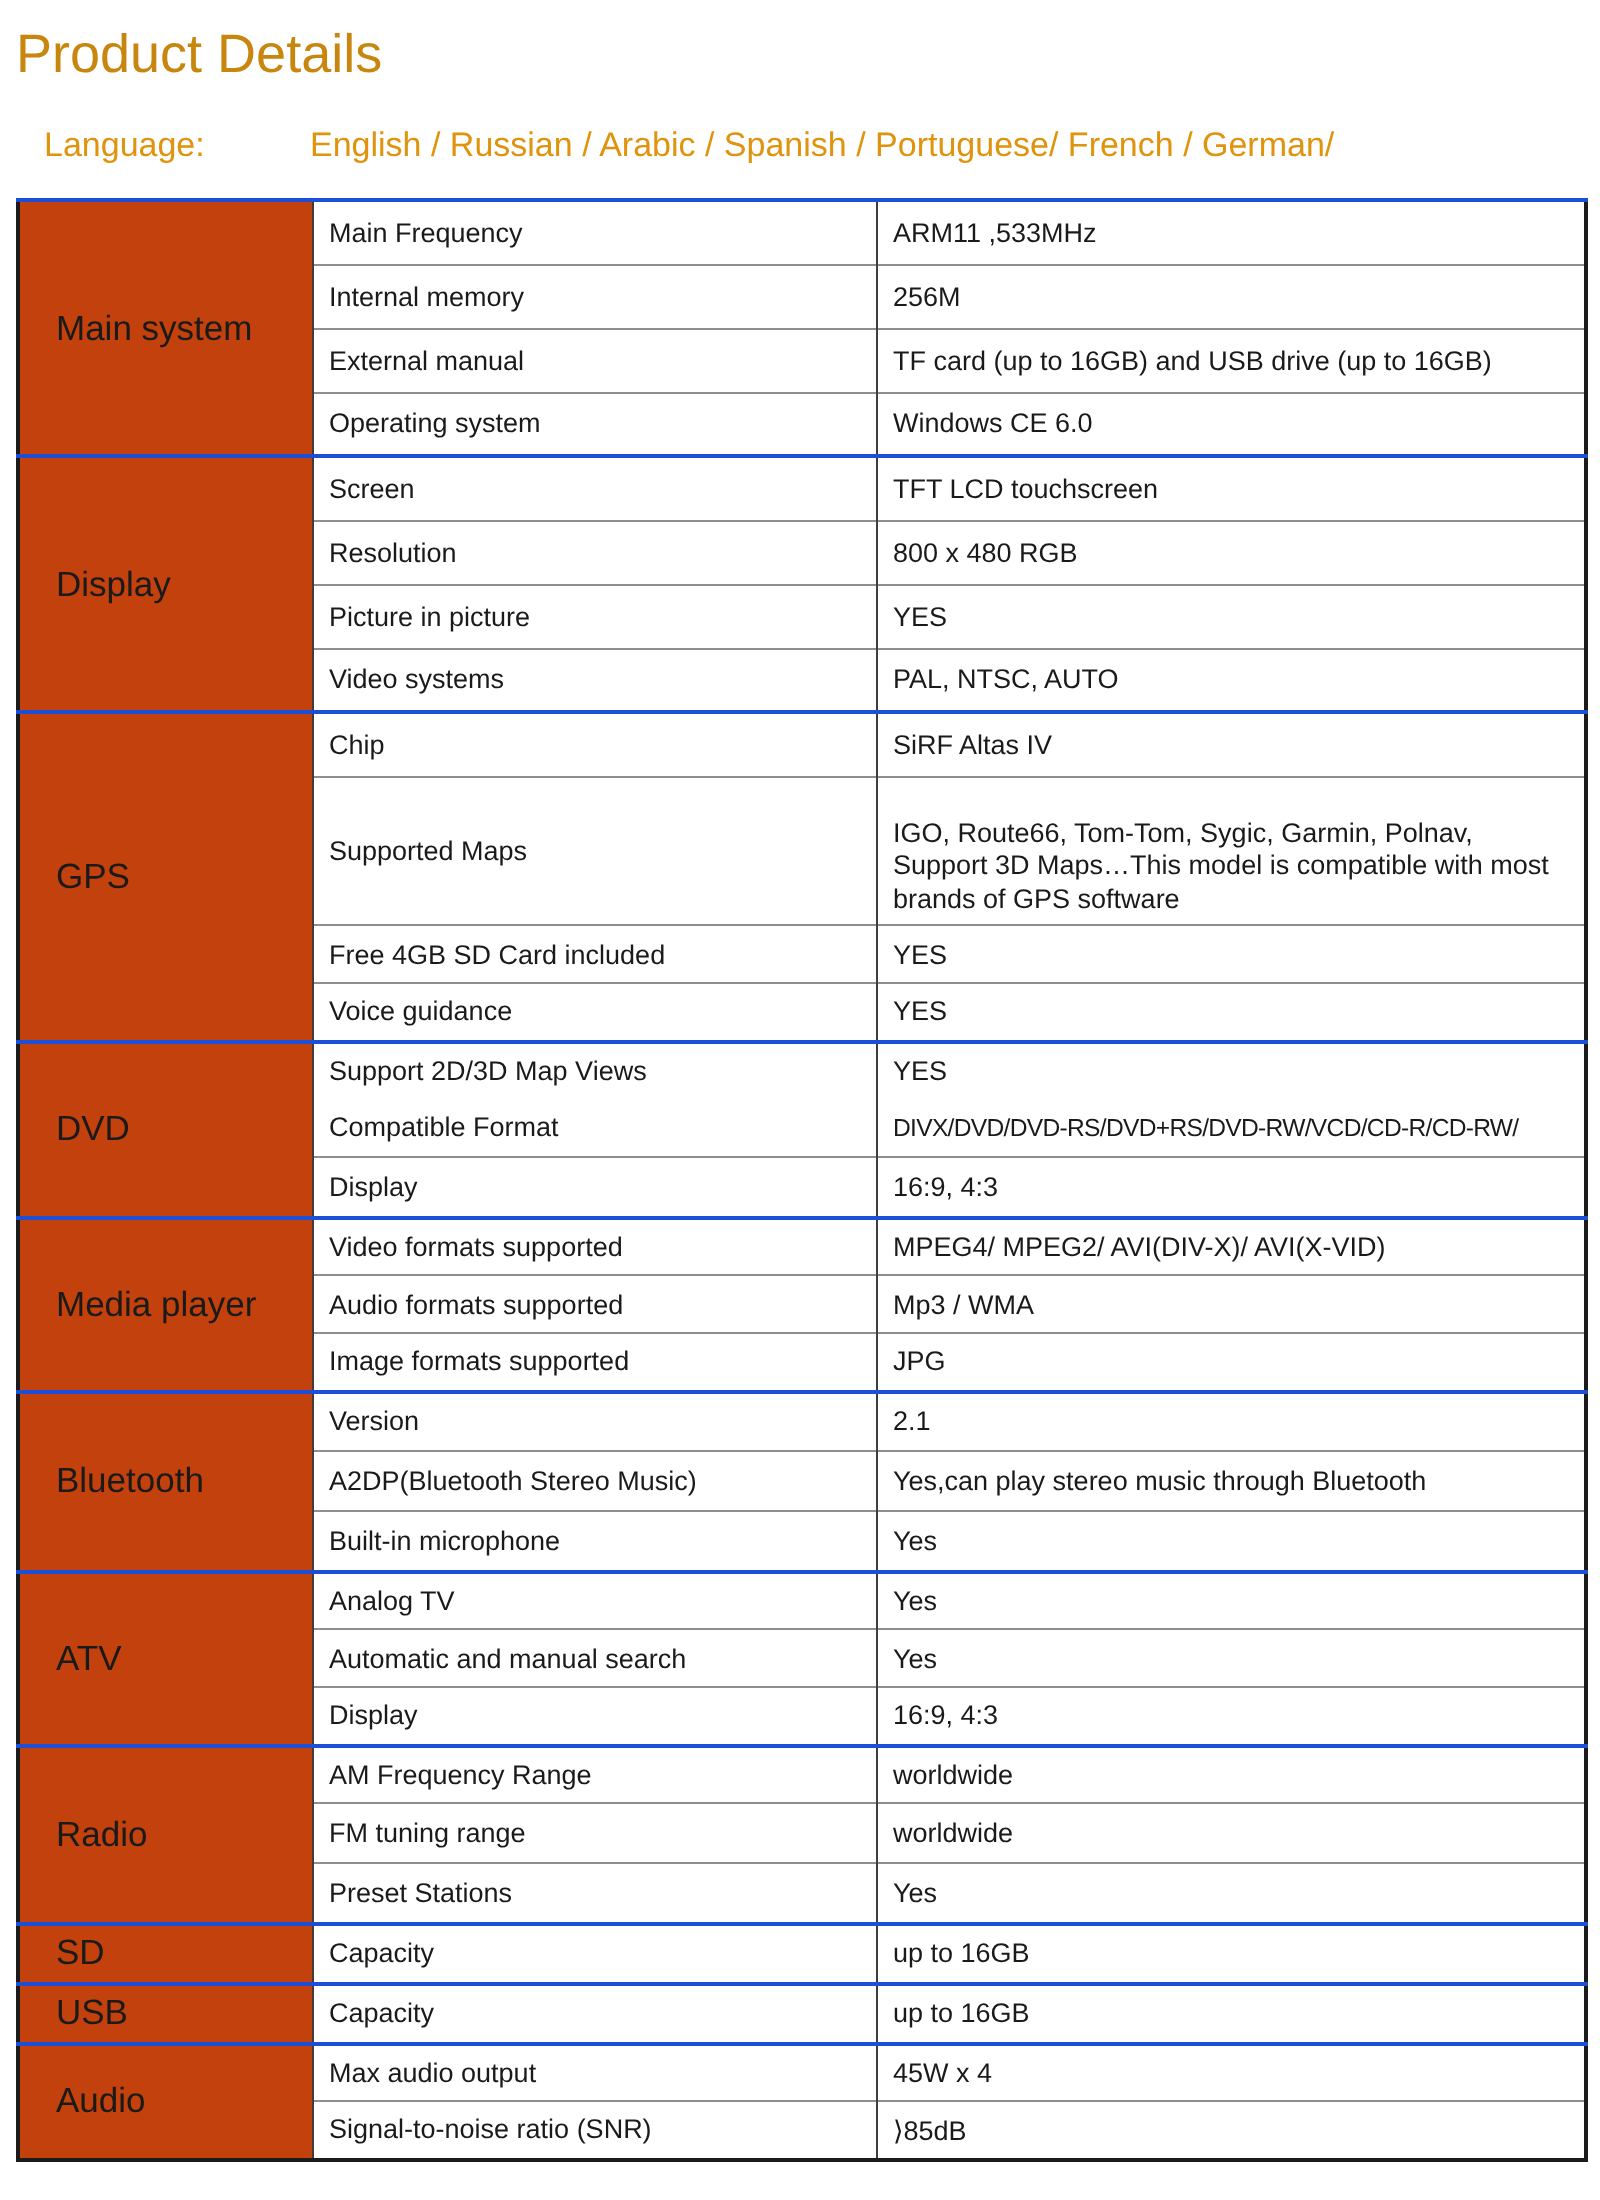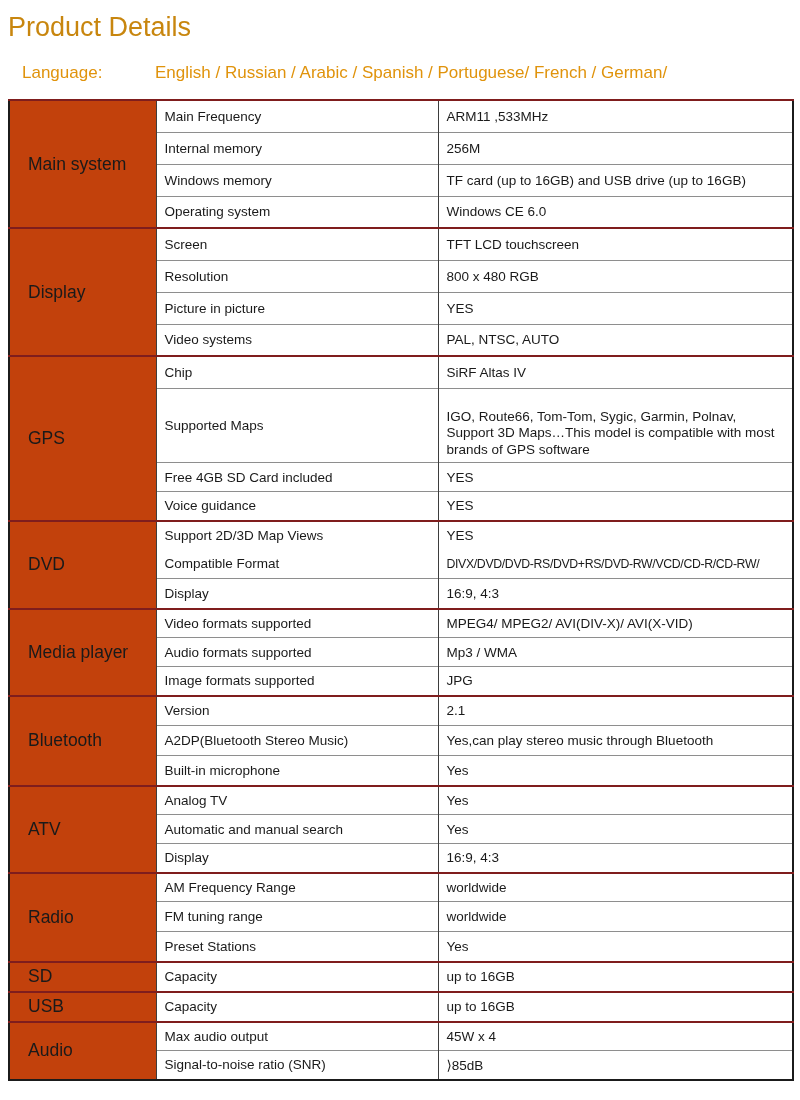--- a/index.html
+++ b/index.html
@@ -43,21 +43,21 @@
     padding-left: 18px;
     color: #1a1a1a;
     background: #c2410c;
   }
   td.spec-l, td.val {
     font-size: 13.5px;
     padding: 2px 6px 2px 8px;
     border-left: 1px solid #3d3d3d;
     color: #1a1a1a;
   }
-  tr.sec > td { border-top: 2px solid #7f1d1d; }
+  tr.sec > td { border-top: 2px solid #1d4ed8; }
   td.rd { border-top: 1px solid #8e8e8e; }
 
   tr.h32 { height: 32px; }
   tr.h30 { height: 30px; }
   tr.h29 { height: 29px; }
   tr.h66 { height: 66px; }
 
   td.maps { line-height: 16.5px; padding-top: 20px; padding-bottom: 4px; }
   td.val-cond { font-size: 12.3px; letter-spacing: -0.35px; }
 </style>
@@ -86,21 +86,21 @@
       <tr class="sec h32">
         <td class="cat" rowspan="4">Main system</td>
         <td class="spec-l">Main Frequency</td>
         <td class="val">ARM11 ,533MHz</td>
       </tr>
       <tr class="h32">
         <td class="spec-l rd">Internal memory</td>
         <td class="val rd">256M</td>
       </tr>
       <tr class="h32">
-        <td class="spec-l rd">Windows memory</td>
+        <td class="spec-l rd">External manual</td>
         <td class="val rd">TF card (up to 16GB) and USB drive (up to 16GB)</td>
       </tr>
       <tr class="h32">
         <td class="spec-l rd">Operating system</td>
         <td class="val rd">Windows CE 6.0</td>
       </tr>
 
       <tr class="sec h32">
         <td class="cat" rowspan="4">Display</td>
         <td class="spec-l">Screen</td>

